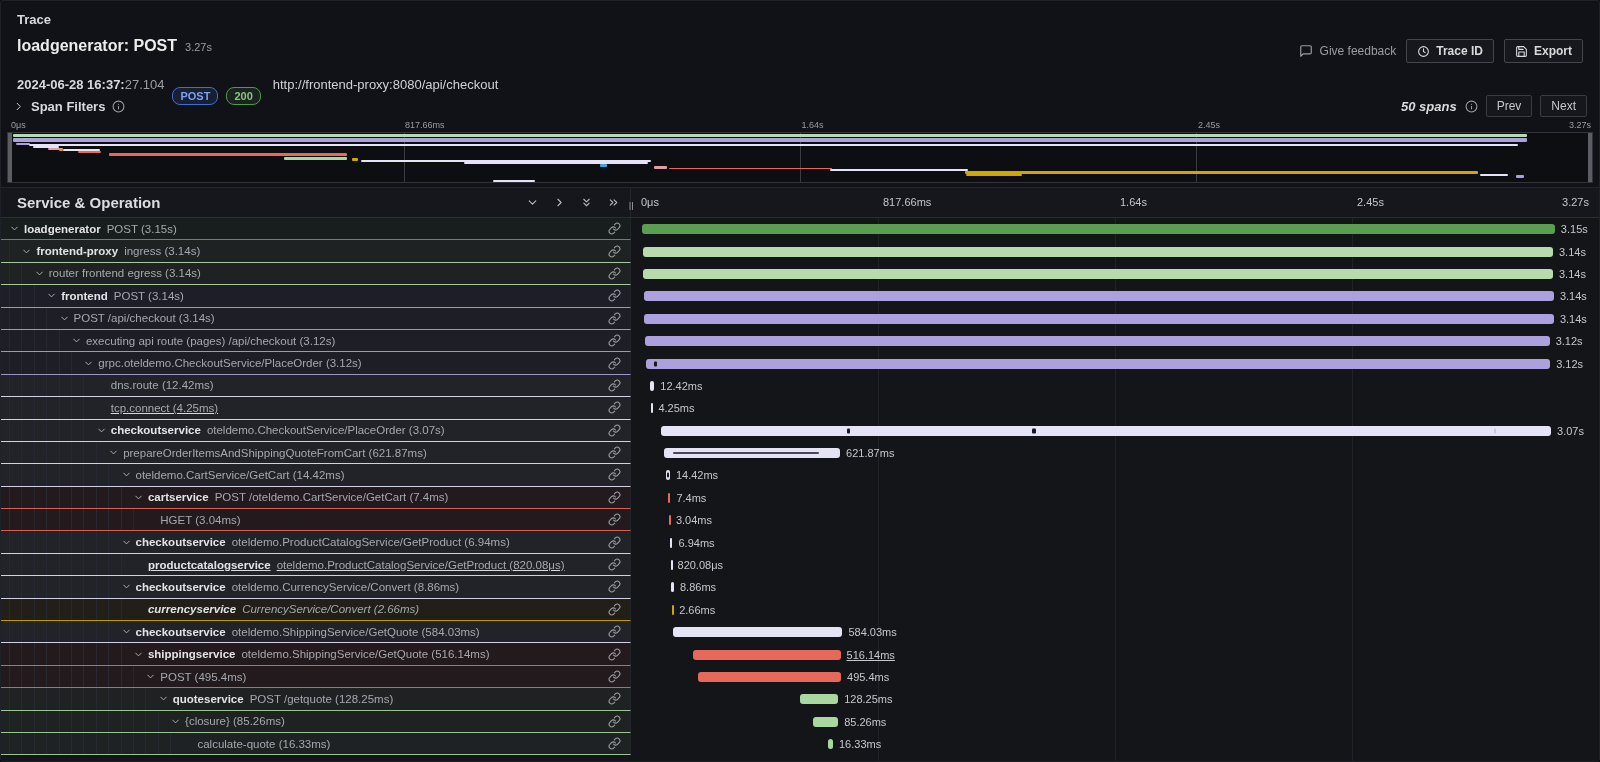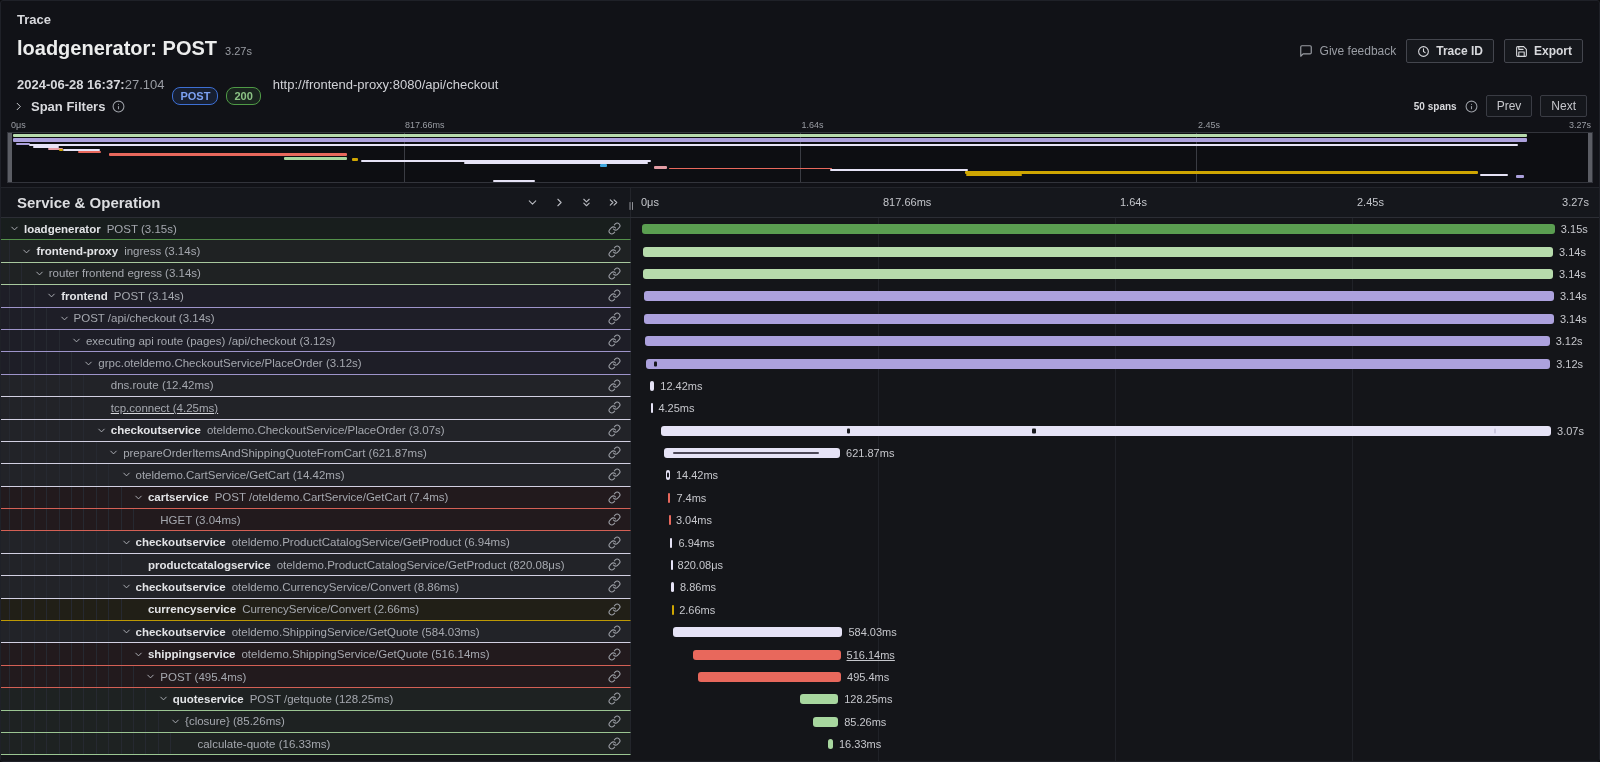--- a/index.html
+++ b/index.html
@@ -7,42 +7,42 @@
     font-family:"Liberation Sans", sans-serif; }
   #app { position:relative; width:1600px; height:762px; background:#111217;
     border:1px solid #1f2128; border-radius:3px; overflow:hidden; color:#d8d9dd; }
 
   svg.ic { display:inline-block; vertical-align:middle; stroke:currentColor; fill:none;
     stroke-width:2; stroke-linecap:round; stroke-linejoin:round; }
 
   
   .panel-title { position:absolute; top:11px; left:16px; font-size:13px; font-weight:700; color:#d8d9dd; }
   .trace-title { position:absolute; top:36px; left:16px; display:flex; align-items:baseline; gap:8px; }
-  .trace-name { font-size:20px; font-weight:700; color:#eceded;text-align:center; }
+  .trace-name { font-size:16px; font-weight:700; color:#eceded;text-align:center; }
   .trace-dur  { font-size:11px; color:#9a9da4; }
   .meta-row { position:absolute; top:62px; left:16px; display:flex; align-items:center; gap:8px; }
   .ts-main { font-size:13px; font-weight:700; color:#d8d9dd; }
   .ts-frac { font-size:13px; color:#9a9da4; font-weight:400; }
   .badge { font-size:11px; font-weight:700; padding:2px 7px; border-radius:8px; border:1px solid;margin-top:24px; }
   .badge.method { color:#7da1f1; border-color:#3d6fd4; background:rgba(61,111,212,.14); }
   .badge.status { color:#8cc385; border-color:#4f9a46; background:rgba(86,166,75,.13); }
   .meta-url { font-size:13px; color:#d0d1d6; margin-left:4px; }
 
   .hdr-actions { position:absolute; top:38px; right:16px; display:flex; align-items:center; gap:10px; }
   .link-btn { display:flex; align-items:center; gap:7px; font-size:12px; color:#9a9da4; cursor:pointer; }
   .btn { display:flex; align-items:center; gap:6px; font-size:12px; font-weight:600; color:#d8d9dd;
     border:1px solid #44464e; background:#16181d; border-radius:2px; padding:4px 10px; cursor:pointer; }
 
   
   .filters-row { position:absolute; top:92px; left:12px; right:12px; height:26px;
     display:flex; align-items:center; }
   .filters-left { display:flex; align-items:center; gap:7px; }
   .filters-label { font-size:13px; font-weight:700; color:#d8d9dd; }
   .filters-right { margin-left:auto; display:flex; align-items:center; gap:8px; }
-  .spans-count { font-size:10px; font-weight:700; color:#d8d9dd; }
+  .spans-count { font-size:13px; font-weight:700; color:#d8d9dd;font-style:italic; }
   .nav-btn { font-size:12px; color:#c6c7cc; border:1px solid #3a3c44; background:#15171c;
     border-radius:2px; padding:3px 10px; cursor:pointer; }
   .muted { color:#9a9da4; }
 
   
   .mini-ticks { position:absolute; top:119px; left:6px; right:6px; height:11px; font-size:9px; color:#9a9da4; }
   .mini-ticks span { position:absolute; top:0; }
   .mini-ticks .t0 { left:4px; } .mini-ticks .t1 { left:25.1%; } .mini-ticks .t2 { left:50.1%; }
   .mini-ticks .t3 { left:75.1%; } .mini-ticks .t4 { right:2px; }
   .minimap { position:absolute; top:131px; left:6px; right:6px; height:51px;
@@ -699,21 +699,21 @@
     </div>
     <div class="row-right">
       <div class="tl-inner">
         <div class="bar" style="left: 3.1%; width: 0.22%; background: rgb(230, 227, 246);"></div>
         <span class="bar-label" style="left: 3.32%;">6.94ms</span>
       </div>
     </div>
   </div>
 
   <div class="row">
-    <div class="row-left" style="background: rgba(230, 227, 246, 0.07); border-bottom-color: rgba(230, 227, 246, 0.9);">
+    <div class="row-left" style="background: rgba(230, 227, 246, 0.07); border-bottom-color: rgba(230, 227, 246, 0.9); text-decoration: underline;">
       <div class="ig"></div>
           <div class="ig"></div>
           <div class="ig"></div>
           <div class="ig"></div>
           <div class="ig"></div>
           <div class="ig"></div>
           <div class="ig"></div>
           <div class="ig"></div>
           <div class="ig"></div>
           <div class="ig"></div>
@@ -766,21 +766,21 @@
     </div>
     <div class="row-right">
       <div class="tl-inner">
         <div class="bar" style="left: 3.2%; width: 0.28%; background: rgb(230, 227, 246);"></div>
         <span class="bar-label" style="left: 3.48%; text-align: center;">8.86ms</span>
       </div>
     </div>
   </div>
 
   <div class="row">
-    <div class="row-left" style="background: rgba(207, 166, 2, 0.07); border-bottom-color: rgba(207, 166, 2, 0.9);">
+    <div class="row-left" style="background: rgba(207, 166, 2, 0.07); border-bottom-color: rgba(207, 166, 2, 0.9); font-style: italic;">
       <div class="ig"></div>
           <div class="ig"></div>
           <div class="ig"></div>
           <div class="ig"></div>
           <div class="ig"></div>
           <div class="ig"></div>
           <div class="ig"></div>
           <div class="ig"></div>
           <div class="ig"></div>
           <div class="ig"></div>

